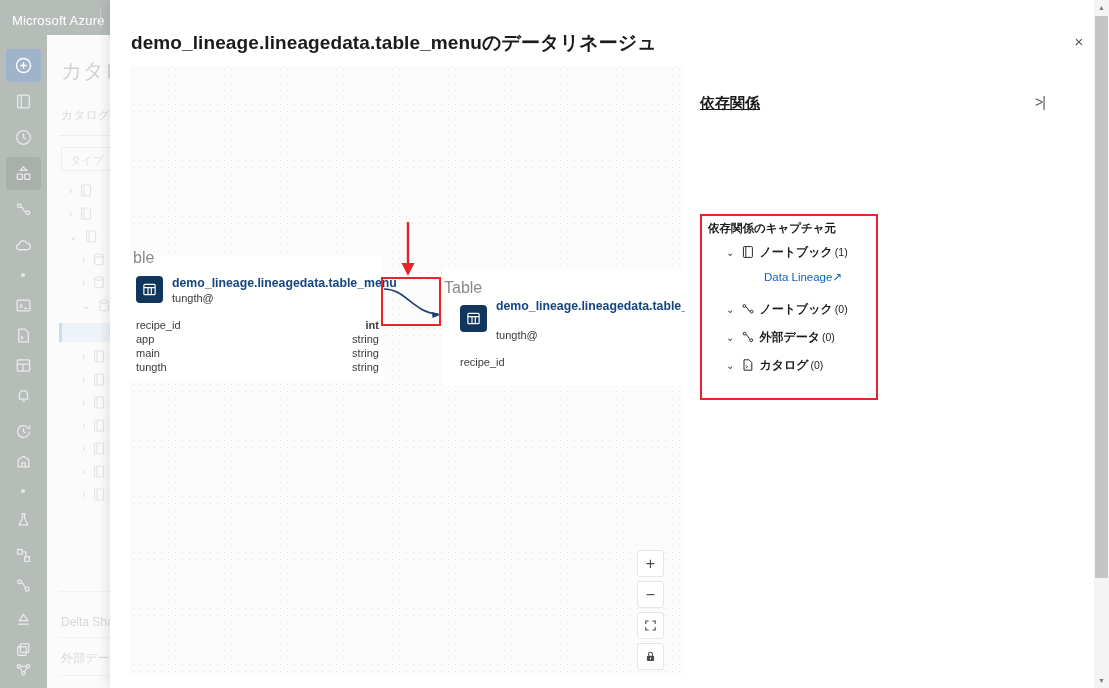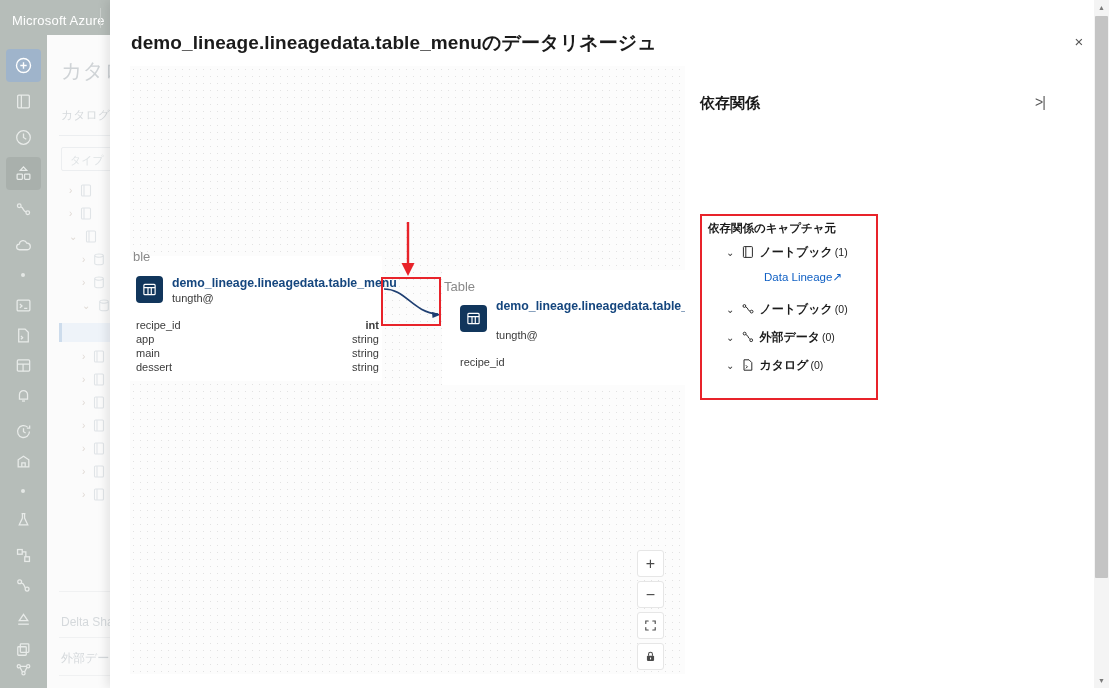--- a/index.html
+++ b/index.html
@@ -105,21 +105,21 @@
     position: absolute; left: 20px; top: 66px; width: 555px; height: 608px;
     background-color: #fcfcfc;
     background-image: radial-gradient(#e2e2e2 0.9px, transparent 0.9px);
     background-size: 7px 7px;
     overflow: hidden;
   }
   .node {
     position: absolute; background: #ffffff;
   }
   .node-kind {
-    position: absolute; font-size: 13px; color: #8a8a8a; text-align: center;
+    position: absolute; font-size: 16px; color: #8a8a8a; text-align: center;
   }
   .node-icon {
     position: absolute; width: 27px; height: 27px; border-radius: 4px;
     background: #11365c; display: flex; align-items: center; justify-content: center;
   }
   .node-icon svg { width: 15px; height: 15px; }
   .node-name {
     position: absolute; font-size: 12.3px; font-weight: 600; color: #15467e;
     line-height: 14.5px;
   }
@@ -146,21 +146,21 @@
     color: #4a4a4a; font-size: 16px; cursor: pointer;
   }
   .zc svg { width: 13px; height: 13px; }
 
   
   .dep {
     position: absolute; left: 590px; top: 66px; width: 370px; height: 608px;
   }
   .dep-title {
     position: absolute; left: 0; top: 28px;
-    font-size: 15px; font-weight: 700; color: #1b1b1b;
+    font-size: 15px; font-weight: 700; color: #1b1b1b; text-decoration: underline;
   }
   .dep-collapse {
     position: absolute; left: 335px; top: 28px;
     font-size: 14px; color: #5a5a5a; cursor: pointer; letter-spacing: -1px;
   }
   .dep-box1 {
     position: absolute; left: 0; top: 68px; width: 297px; height: 68px;
     border: 2px solid #e8232a;
   }
   .dep-lbl {
@@ -472,21 +472,21 @@
         </div>
         <div class="col-row" style="left:6px; top:77px; width:243px;">
           <span class="cname">app</span>
           <span class="ctype" style="right:0;">string</span>
         </div>
         <div class="col-row" style="left:6px; top:91px; width:243px;">
           <span class="cname">main</span>
           <span class="ctype" style="right:0;">string</span>
         </div>
         <div class="col-row" style="left:6px; top:105px; width:243px;">
-          <span class="cname">dessert</span>
+          <span class="cname">tungth</span>
           <span class="ctype" style="right:0;">string</span>
         </div>
       </div>
 
       <div class="node" style="left:312px; top:204px; width:250px; height:115px;">
         <div class="node-kind" style="left:2px; top:9px;">Table</div>
         <div class="node-icon" style="left:18px; top:35px;">
           <svg viewBox="0 0 16 16" fill="none" stroke="#ffffff" stroke-width="1.25">
             <rect x="2" y="2.6" width="12" height="10.8" rx="1"></rect>
             <path d="M2 6h12M6.4 6v7.4M9.9 6v7.4"></path>

